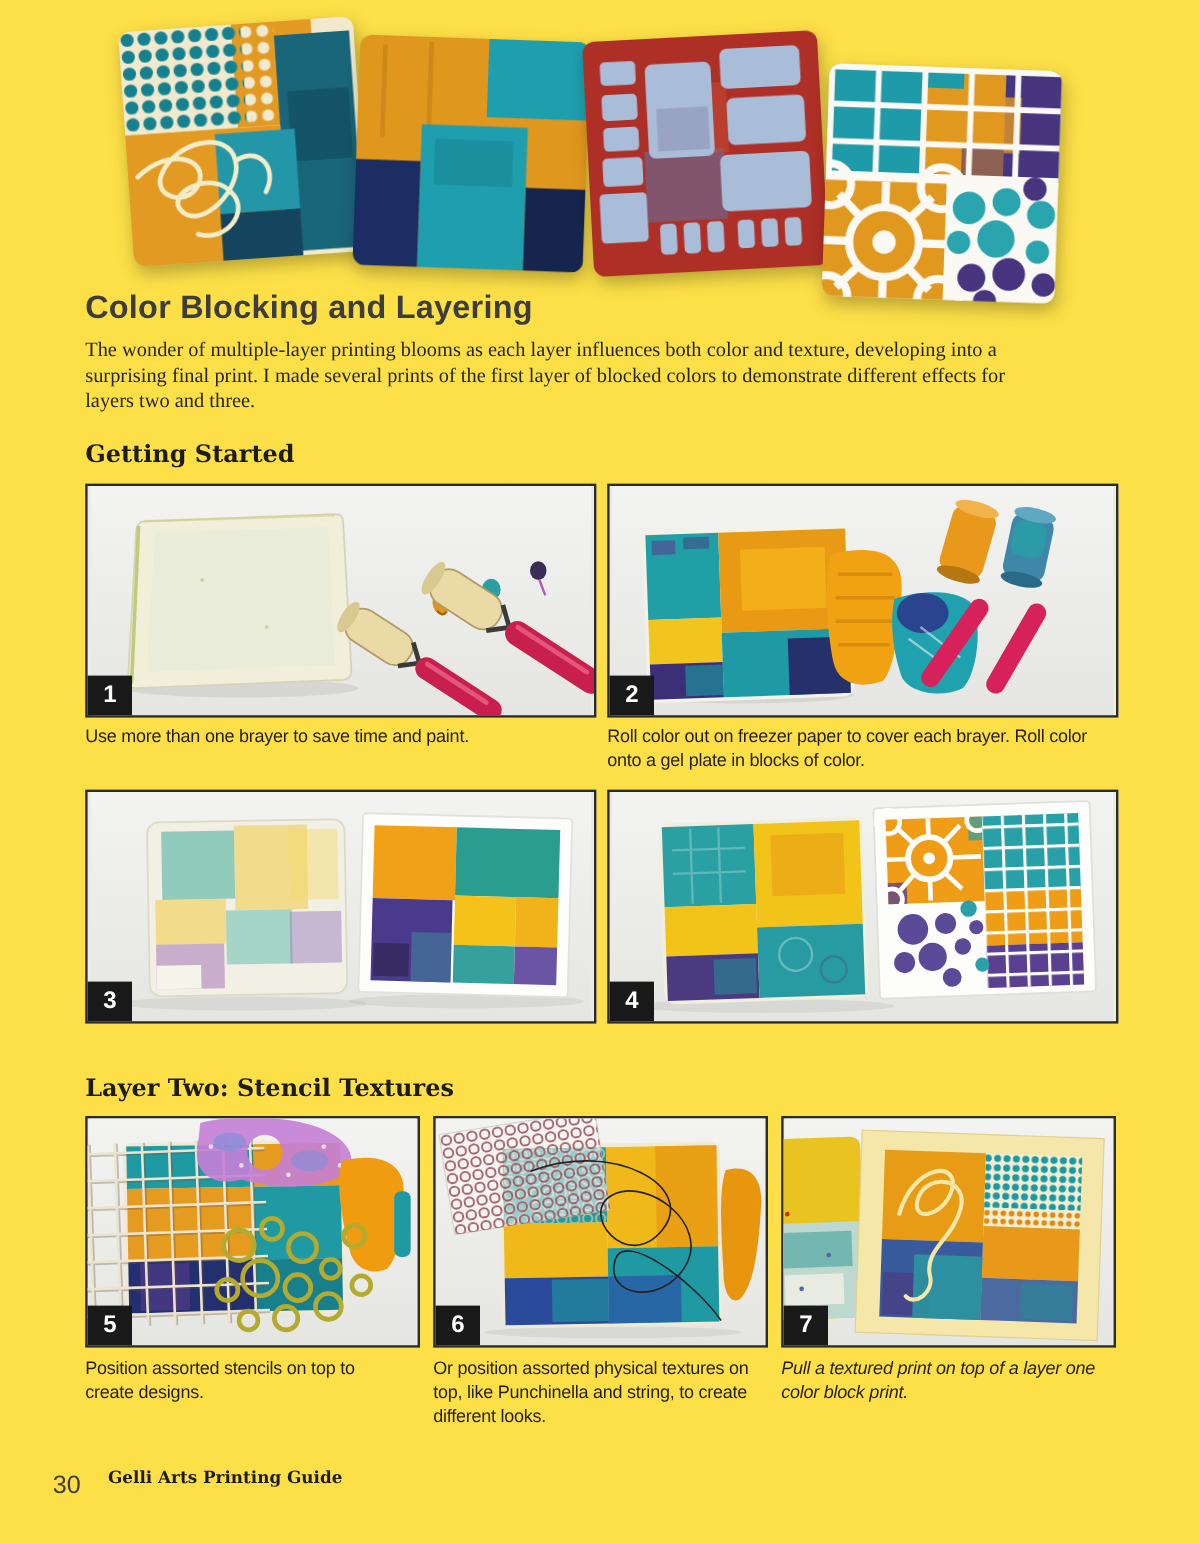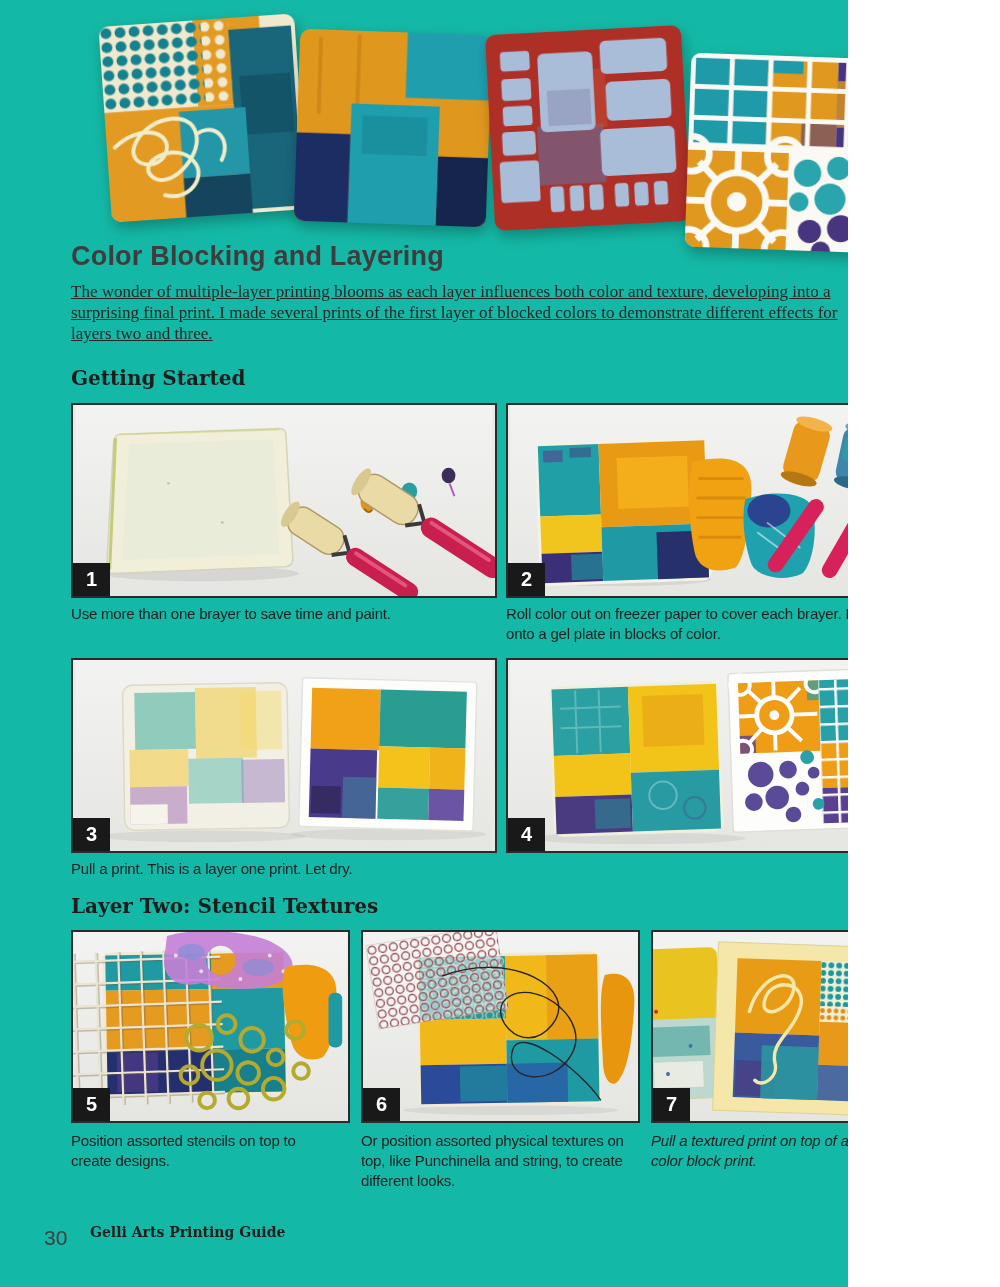--- a/index.html
+++ b/index.html
@@ -1,16 +1,16 @@
 <!DOCTYPE html>
 <html><head>
 <meta charset="utf-8">
 <style>
   html,body{margin:0;padding:0;background:#fff;}
-  .page{position:relative;width:848px;height:1287px;background:#14b8a6;overflow:hidden;
+  .page{position:relative;width:1000px;height:1287px;background:#fde047;overflow:hidden;
         font-family:"Liberation Sans",sans-serif;}
   
   .banner{position:absolute;left:90px;top:6px;width:845px;height:250px;}
   .print{position:absolute;border-radius:10px;overflow:hidden;
          filter:drop-shadow(2px 6px 7px rgba(0,0,0,0.28));}
   .print svg{display:block;width:100%;height:100%;}
   
   .page-title{position:absolute;left:71px;top:241px;font-size:27px;font-weight:bold;
               color:#3d3d3d;letter-spacing:.2px;}
   .intro{position:absolute;left:71px;top:281px;width:768px;font-family:"Liberation Serif",serif;
@@ -154,21 +154,21 @@
             <circle cx="80" cy="88" r="7"></circle>
             <circle cx="95" cy="92" r="5"></circle>
           <circle cx="70" cy="100" r="5"></circle>
             <circle cx="90" cy="51" r="5"></circle>
         </g>
       </svg>
     </div>
   </div>
 
   <h1 class="page-title" style="margin:0;">Color Blocking and Layering</h1>
-  <p class="intro" style="margin:0;text-decoration:underline;">The wonder of multiple-layer printing blooms as each layer influences both color and texture, developing into a surprising final print. I made several prints of the first layer of blocked colors to demonstrate different effects for layers two and three.</p>
+  <p class="intro" style="margin:0;">The wonder of multiple-layer printing blooms as each layer influences both color and texture, developing into a surprising final print. I made several prints of the first layer of blocked colors to demonstrate different effects for layers two and three.</p>
   <h2 class="slab" style="left:71px;top:366px;margin:0;">Getting Started</h2>
 
   <div class="photo" style="left:71px;top:403px;width:426px;height:195px;">
     <svg viewBox="0 0 426 195">
       <rect width="426" height="195" fill="url(#gPhoto)"></rect>
       <ellipse cx="128" cy="172" rx="100" ry="8" fill="rgba(0,0,0,0.07)"></ellipse>
       <path d="M45,30 L208,24 Q215,24 215,31 L222,157 Q222,164 215,165 L39,172 Q32,172 32,165 L39,37 Q40,31 45,30 Z" fill="#f1eeda" stroke="#d6d3ba" stroke-width="1.5"></path>
       <path d="M55,40 L202,35 L208,152 L48,158 Z" fill="#e6ebd8" opacity="0.8"></path>
       <path d="M41,34 L35,168" stroke="#aebc4e" stroke-width="3" opacity="0.7" fill="none"></path>
       <path d="M45,30 L208,25" stroke="#cdd37f" stroke-width="2" opacity="0.6" fill="none"></path>
@@ -315,21 +315,20 @@
             <circle cx="62" cy="146" r="8"></circle>
           <circle cx="84" cy="104" r="6"></circle>
         </g>
         <circle cx="78" cy="88" r="7" fill="#2aa0a8"></circle>
           <circle cx="88" cy="136" r="6" fill="#2aa0a8"></circle>
       </g>
     </svg>
     <div class="badge">4</div>
   </div>
 
-  <div class="caption" style="left:71px;top:859px;width:420px;">Pull a print. This is a layer one print. Let dry.</div>
 
   <h2 class="slab" style="left:71px;top:894px;margin:0;">Layer Two: Stencil Textures</h2>
 
   <div class="photo" style="left:71px;top:930px;width:279px;height:193px;">
     <svg viewBox="0 0 279 193">
       <rect width="279" height="193" fill="url(#gPhoto)"></rect>
       <g transform="translate(32,24) rotate(-1)">
         <rect x="-3" y="-3" width="188" height="148" rx="8" fill="#efe9d6"></rect>
         <rect x="0" y="0" width="108" height="36" fill="#1f9aa2"></rect>
         <rect x="108" y="0" width="74" height="36" fill="#e59a20"></rect>

